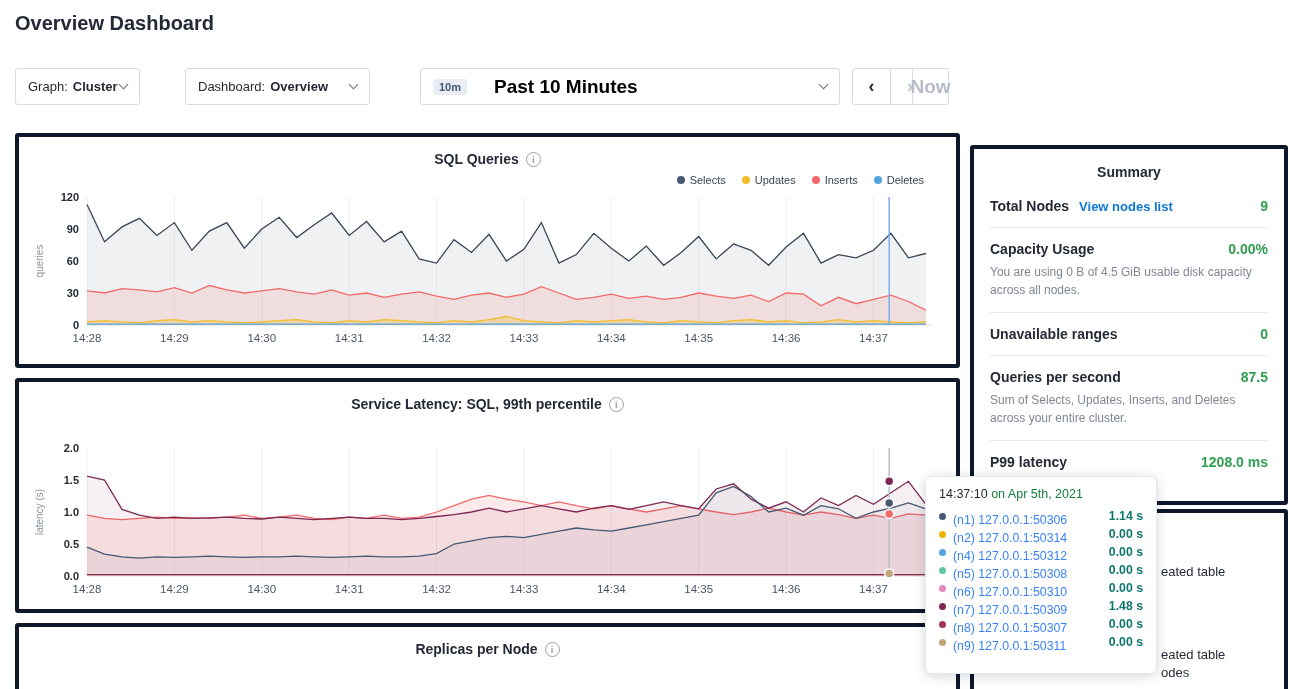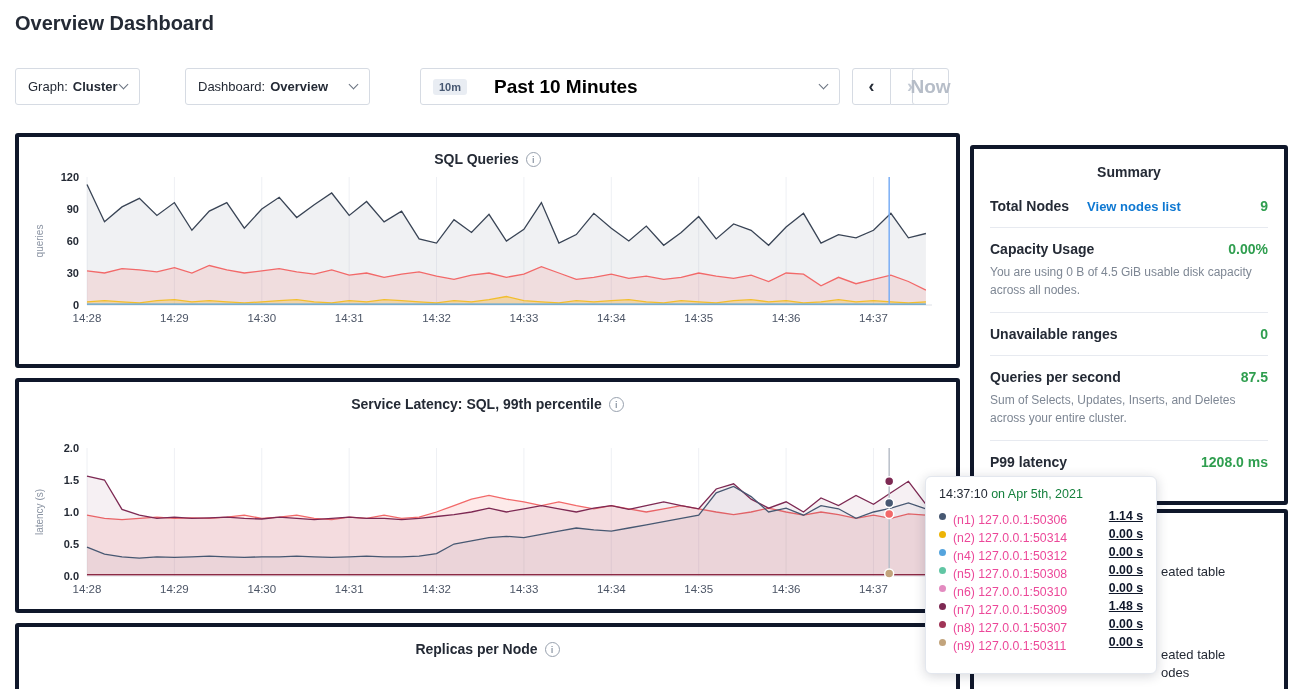--- a/index.html
+++ b/index.html
@@ -52,38 +52,38 @@
   svg text.yt { font-size:11px; font-weight:bold; fill:#242a35; }
   svg text.yl { font-size:10px; fill:#8a93a2; }
 
   
   .sum-head { text-align:center; font-size:14px; font-weight:bold; padding:15px 0 5px; }
   .sum-body { padding:0 16px; }
   .sum-row { padding:13px 0; border-bottom:1px solid #e7eaf0; }
   .sum-row.last { border-bottom:none; }
   .sum-line { display:flex; align-items:center; }
   .sum-label { font-size:14px; font-weight:bold; color:#242a35; }
-  .sum-link { margin-left:18px; color:#0e78d2; font-weight:bold; font-size:13px; text-decoration:none; cursor:pointer; }
+  .sum-link { margin-left:10px; color:#0e78d2; font-weight:bold; font-size:13px; text-decoration:none; cursor:pointer; }
   .sum-value { margin-left:auto; color:#2f9e4f; font-weight:bold; font-size:14px; }
   .sum-desc { margin-top:6px; font-size:12px; color:#7e8794; line-height:1.5; }
 
   
   .frag { position:absolute; left:187px; font-size:13px; color:#242a35; white-space:nowrap; }
 
   
   .tooltip { position:absolute; left:925px; top:476px; width:232px; min-height:198px; z-index:40;
              background:#fff; border:1px solid #e3e7ee; border-radius:6px; padding:10px 13px;
              box-shadow:0 2px 12px rgba(20,30,50,0.18); }
   .tt-head { font-size:12.5px; margin-bottom:6px; }
   .tt-time { color:#242a35; }
   .tt-date { color:#15803d; }
   .tt-row { display:flex; align-items:center; height:18px; font-size:12.3px; }
   .tt-dot { width:7px; height:7px; border-radius:50%; flex:none; margin-right:7px; }
-  .tt-node { color:#ec4899;margin-top:8px; }
-  .tt-val { margin-left:auto; font-weight:bold; color:#0f172a;text-decoration:underline; }
+  .tt-node { color:#3b82f6;margin-top:8px; }
+  .tt-val { margin-left:auto; font-weight:bold; color:#0f766e; }
 </style>
 </head>
 <body>
 
 <h1 class="page-title">Overview Dashboard</h1>
 
 <button class="ctrl" id="graph-dd">
   <span class="dd-label">Graph:</span>
   <span class="dd-value">Cluster</span>
   <span class="chev"></span>
@@ -105,20 +105,38 @@
   <button class="nav-btn">‹</button>
   <button class="nav-btn next">›</button>
 </div>
 <button class="ctrl" id="now-btn">Now</button>
 
 <div class="panel" id="sql-panel">
   <div class="panel-title">
     <span>SQL Queries</span>
     <i class="info-icon">i</i>
   </div>
+  <div class="legend" id="sql-legend">
+      <span class="legend-item">
+        <i class="legend-dot" style="background: rgb(71, 88, 114);"></i>
+        <span>Selects</span>
+      </span>
+      <span class="legend-item">
+        <i class="legend-dot" style="background: rgb(242, 190, 44);"></i>
+        <span>Updates</span>
+      </span>
+      <span class="legend-item">
+        <i class="legend-dot" style="background: rgb(242, 105, 105);"></i>
+        <span>Inserts</span>
+      </span>
+      <span class="legend-item">
+        <i class="legend-dot" style="background: rgb(85, 164, 221);"></i>
+        <span>Deletes</span>
+      </span>
+    </div>
   <div class="chart-wrap" id="chart-sql"><svg width="915" height="168">
         <line x1="60" x2="60" y1="8" y2="136" stroke="#eef0f4"></line>
         <text x="60" y="153" text-anchor="middle" class="xt">14:28</text>
         <line x1="147.38366080661842" x2="147.38366080661842" y1="8" y2="136" stroke="#eef0f4"></line>
         <text x="147.38366080661842" y="153" text-anchor="middle" class="xt">14:29</text>
         <line x1="234.76732161323682" x2="234.76732161323682" y1="8" y2="136" stroke="#eef0f4"></line>
         <text x="234.76732161323682" y="153" text-anchor="middle" class="xt">14:30</text>
         <line x1="322.15098241985527" x2="322.15098241985527" y1="8" y2="136" stroke="#eef0f4"></line>
         <text x="322.15098241985527" y="153" text-anchor="middle" class="xt">14:31</text>
         <line x1="409.53464322647363" x2="409.53464322647363" y1="8" y2="136" stroke="#eef0f4"></line>

